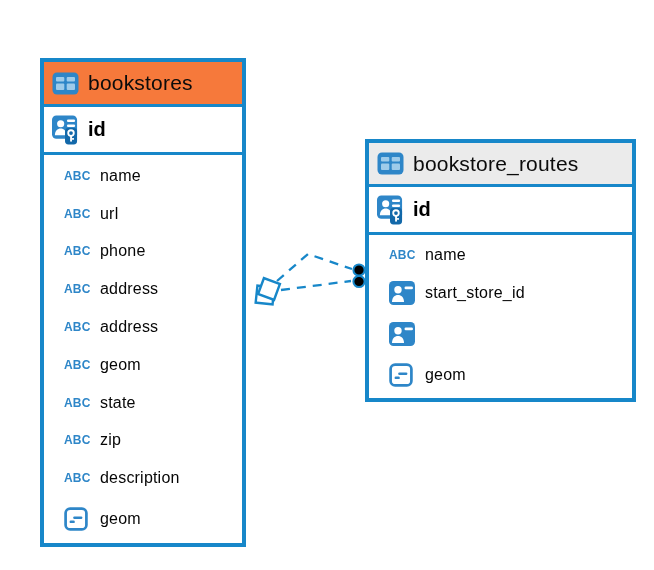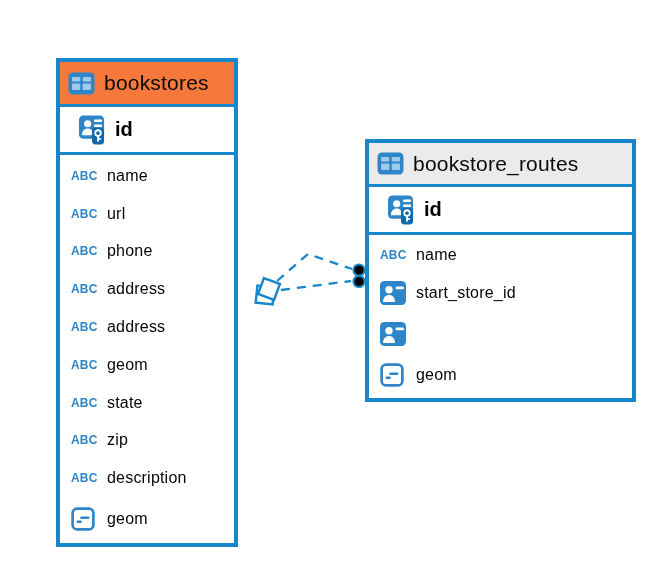--- a/index.html
+++ b/index.html
@@ -13,51 +13,51 @@
   .canvas { position: absolute; inset: 0; }
 
   .entity {
     position: absolute;
     box-sizing: border-box;
     border: 4px solid #1787C9;
     background: #ffffff;
     display: flex;
     flex-direction: column;
   }
-  .entity.bookstores   { left: 56px;  top: 58px;  width: 182px; height: 489px; }
+  .entity.bookstores   { left: 40px;  top: 58px;  width: 206px; height: 489px; }
   .entity.routes       { left: 365px; top: 139px; width: 271px; height: 263px; }
 
   .t-header {
     flex: 0 0 auto;
     display: flex; align-items: center;
     gap: 9px; padding: 0 8px;
     border-bottom: 3px solid #1787C9;
     height: 42px;
   }
   .entity.routes .t-header { height: 41px; }
   .t-title {
     font-size: 21px; font-weight: 500; color: #0b0b0b;
     white-space: nowrap; letter-spacing: 0.2px;
   }
 
   .pk-row {
     flex: 0 0 auto;
     display: flex; align-items: center;
-    gap: 9px; padding: 0 19px;
+    gap: 9px; padding: 0 8px;
     height: 45px;
     border-bottom: 3px solid #1787C9;
     background: #ffffff;
   }
   .pk-label { font-size: 20px; font-weight: 700; color: #000; }
 
   .rows {
     flex: 1 1 auto;
     display: flex; flex-direction: column;
     justify-content: space-around;
-    padding: 2px 3px;
+    padding: 2px 12px;
   }
   .row {
     display: flex; align-items: center;
     gap: 9px; padding: 0 8px;
     min-height: 0;
   }
   .row .label { font-size: 16px; color: #060606; letter-spacing: 0.2px; white-space: nowrap; }
 
   .icon-slot {
     flex: 0 0 27px; width: 27px;

